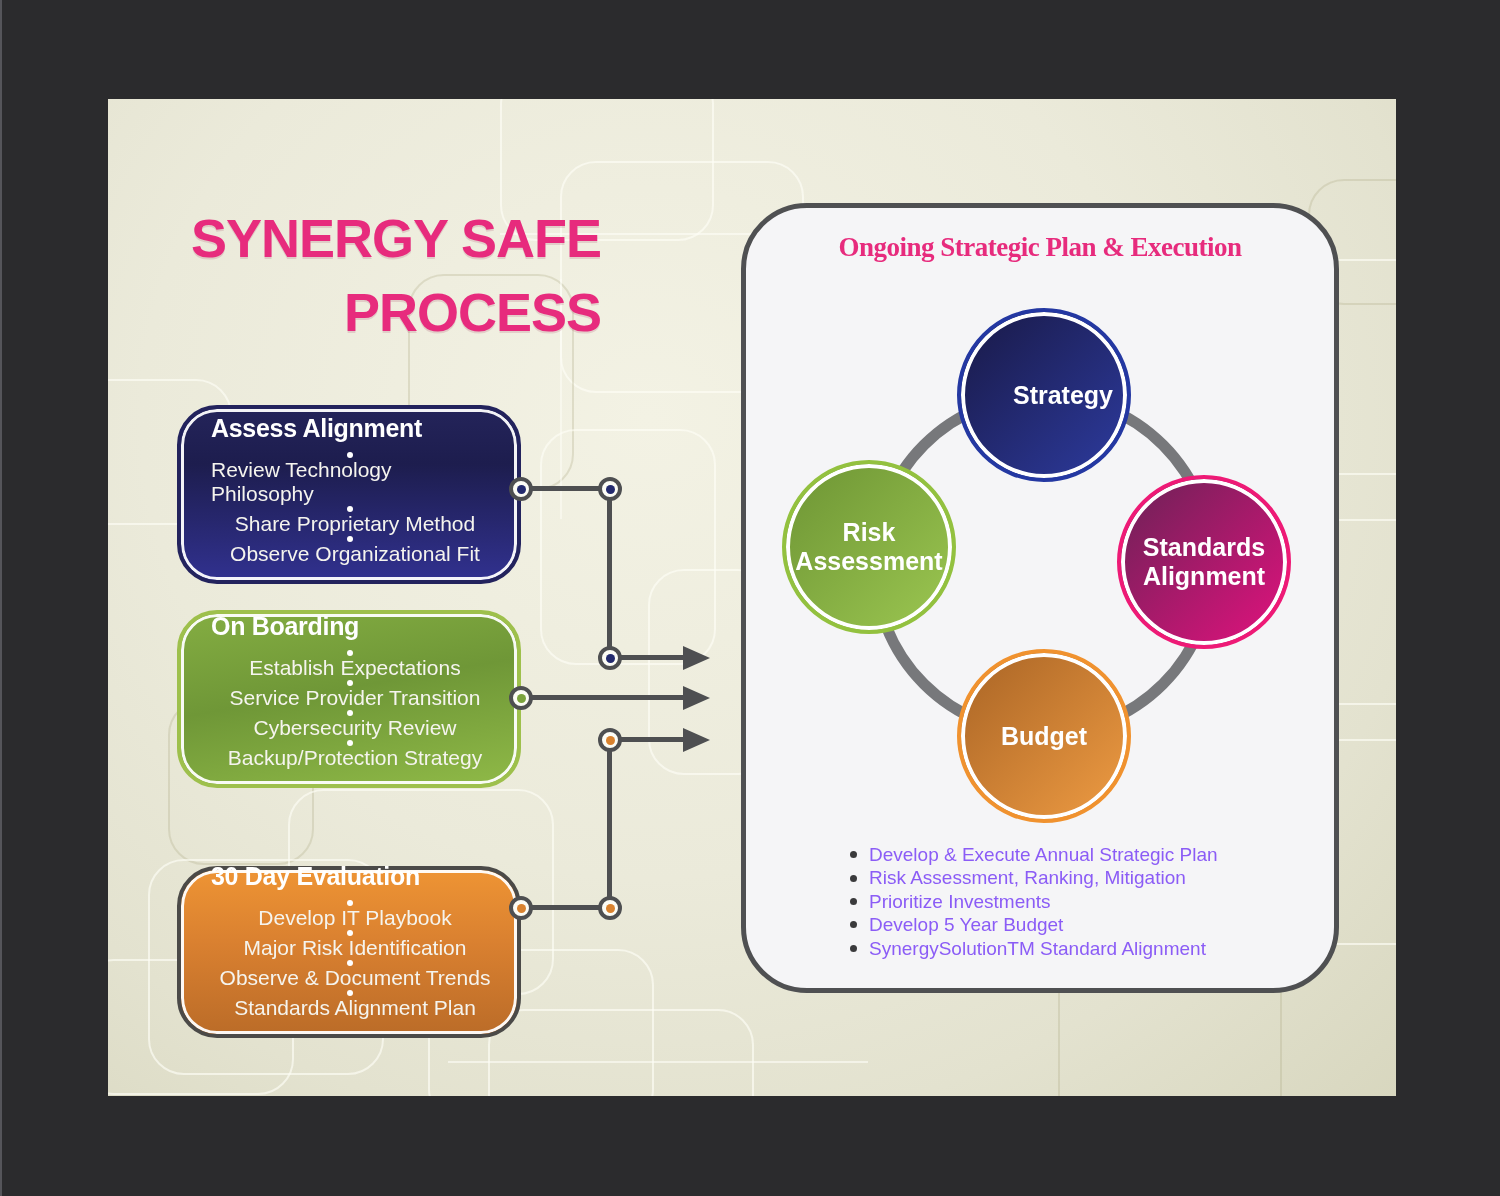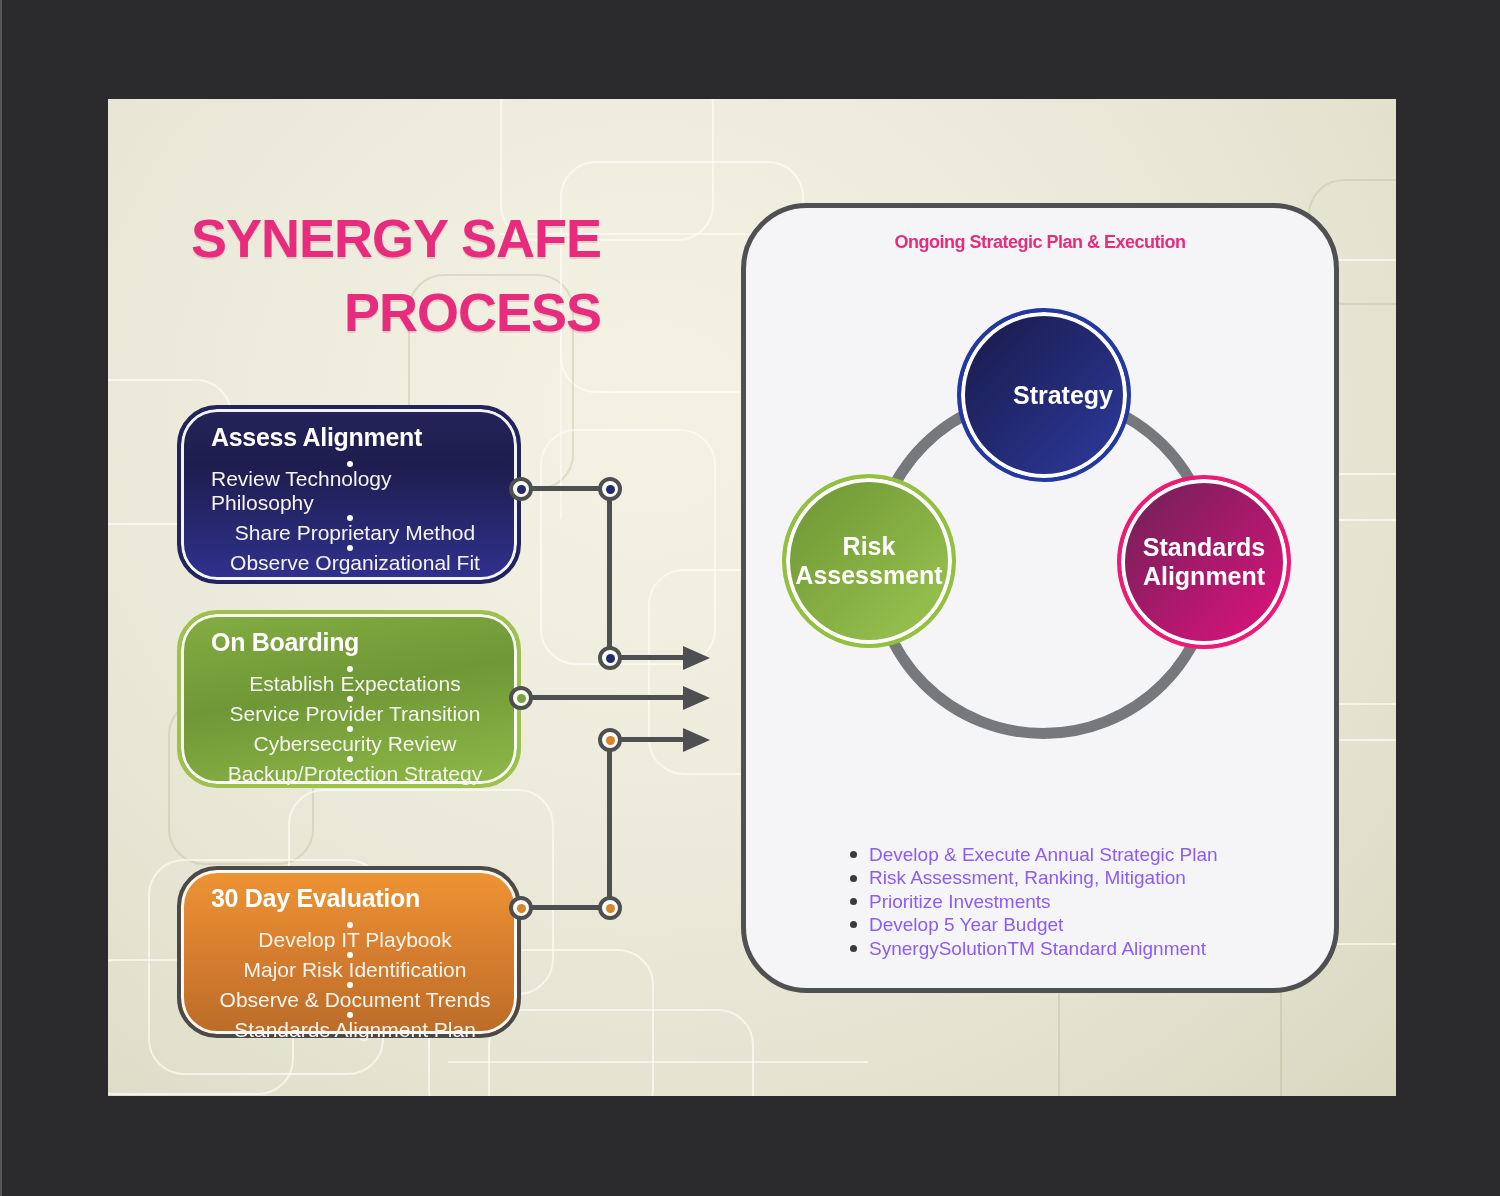--- a/index.html
+++ b/index.html
@@ -14,21 +14,21 @@
   .hline{position:absolute;height:2px;background:rgba(253,253,246,0.6);}
   .vline{position:absolute;width:2px;background:rgba(253,253,246,0.55);}
 
   
   .main-title{position:absolute;left:83px;top:102px;font-size:54px;line-height:74px;font-weight:900;
     letter-spacing:-1px;color:#e72b7d;text-shadow:0 2px 0 rgba(150,20,70,0.15);}
 
   
   .pbox{position:absolute;left:69px;width:344px;border-radius:40px;box-sizing:border-box;
     box-shadow:inset 0 0 0 3px rgba(255,255,255,0.95);
-    display:flex;flex-direction:column;justify-content:space-between;padding:14px 18px 14px 30px;}
+    display:flex;flex-direction:column;justify-content:flex-end;padding:14px 18px 14px 30px;}
   .pbox h2{margin:0 0 9px 0;font-size:25px;letter-spacing:-0.3px;font-weight:800;color:#ffffff;}
   .pbox ul{margin:0;padding:0;list-style:none;}
   .pbox li{display:flex;align-items:center;font-size:21px;line-height:24px;color:#f5f4ee;flex-direction:column;}
   .dot{flex:0 0 auto;width:6px;height:6px;border-radius:50%;background:#ffffff;margin-right:11px;}
   .box-navy{top:306px;height:179px;border:4px solid #23235d;
     background:linear-gradient(180deg,#24245a 0%,#1d1d4e 32%,#31318f 100%);}
   .box-green{top:511px;height:178px;border:4px solid #9ec04c;
     background:linear-gradient(170deg,#84ad42 0%,#6f9737 45%,#8fb947 100%);}
   .box-orange{top:719px;height:172px;border:4px solid #4b4a48;
     background:linear-gradient(180deg,#ee9434 0%,#d98030 45%,#bb6c28 100%);margin-top:48px;}
@@ -40,29 +40,29 @@
   .node i{display:block;width:9px;height:9px;border-radius:50%;}
   .node.n-navy i{background:#232a6e;}
   .node.n-green i{background:#7ba33d;}
   .node.n-orange i{background:#d9822f;}
   .ahead{position:absolute;width:0;height:0;border-top:12px solid transparent;
     border-bottom:12px solid transparent;border-left:27px solid #4e4f51;}
 
   
   .panel{position:absolute;left:633px;top:104px;width:598px;height:790px;box-sizing:border-box;
     background:#f5f5f7;border:5px solid #4f5052;border-radius:66px;}
-  .panel-title{position:absolute;left:0;right:0;top:24px;text-align:center;font-size:18px;
-    letter-spacing:-0.5px;font-weight:800;color:#e72b7d;}
+  .panel-title{position:absolute;left:0;right:0;top:24px;text-align:center;font-size:27px;
+    letter-spacing:-0.5px;font-weight:800;color:#e72b7d;font-family:Liberation Serif, serif;}
   .ring{position:absolute;left:123px;top:182px;width:349px;height:349px;box-sizing:border-box;
     border:11px solid #77787b;border-radius:50%;}
   .circle{position:absolute;width:174px;height:174px;border-radius:50%;box-sizing:border-box;
     border:4px solid;box-shadow:inset 0 0 0 4px #ffffff;display:flex;align-items:center;justify-content:center;
     text-align:center;color:#ffffff;font-size:25px;line-height:29px;font-weight:800;padding:0 14px;}
   .c-strategy{left:211px;top:100px;border-color:#2438a2;background:linear-gradient(135deg,#191946 0%,#2d3b9f 100%);justify-content:flex-end;}
-  .c-risk{left:36px;top:266px;border-color:#93c13f;background:linear-gradient(135deg,#6d9434 0%,#9cc751 100%);}
+  .c-risk{left:36px;top:252px;border-color:#93c13f;background:linear-gradient(135deg,#6d9434 0%,#9cc751 100%);}
   .c-standards{left:371px;top:267px;border-color:#ee1a76;background:linear-gradient(135deg,#6a2256 0%,#e3127e 100%);}
   .c-budget{left:211px;top:441px;border-color:#f0922f;background:linear-gradient(135deg,#a96425 0%,#ef9c43 100%);}
   .panel-bullets{position:absolute;left:104px;top:635px;margin:0;padding:0;list-style:none;}
   .panel-bullets li{display:flex;align-items:center;font-size:19px;line-height:23.4px;color:#8b5cf6;}
   .panel-bullets .dot{width:7px;height:7px;background:#3a3a3c;margin-right:12px;}
 </style>
 </head>
 <body>
 
 <div class="frame">
@@ -199,20 +199,23 @@
       <div class="ring"></div>
       <div class="circle c-strategy">
         <span>Strategy</span>
       </div>
       <div class="circle c-risk">
         <span>Risk Assessment</span>
       </div>
       <div class="circle c-standards">
         <span>Standards Alignment</span>
       </div>
+      <div class="circle c-budget">
+        <span>Budget</span>
+      </div>
       <ul class="panel-bullets">
         <li>
             <span class="dot"></span>
             <span>Develop &amp; Execute Annual Strategic Plan</span>
           </li>
         <li>
             <span class="dot"></span>
             <span>Risk Assessment, Ranking, Mitigation</span>
           </li>
         <li>

